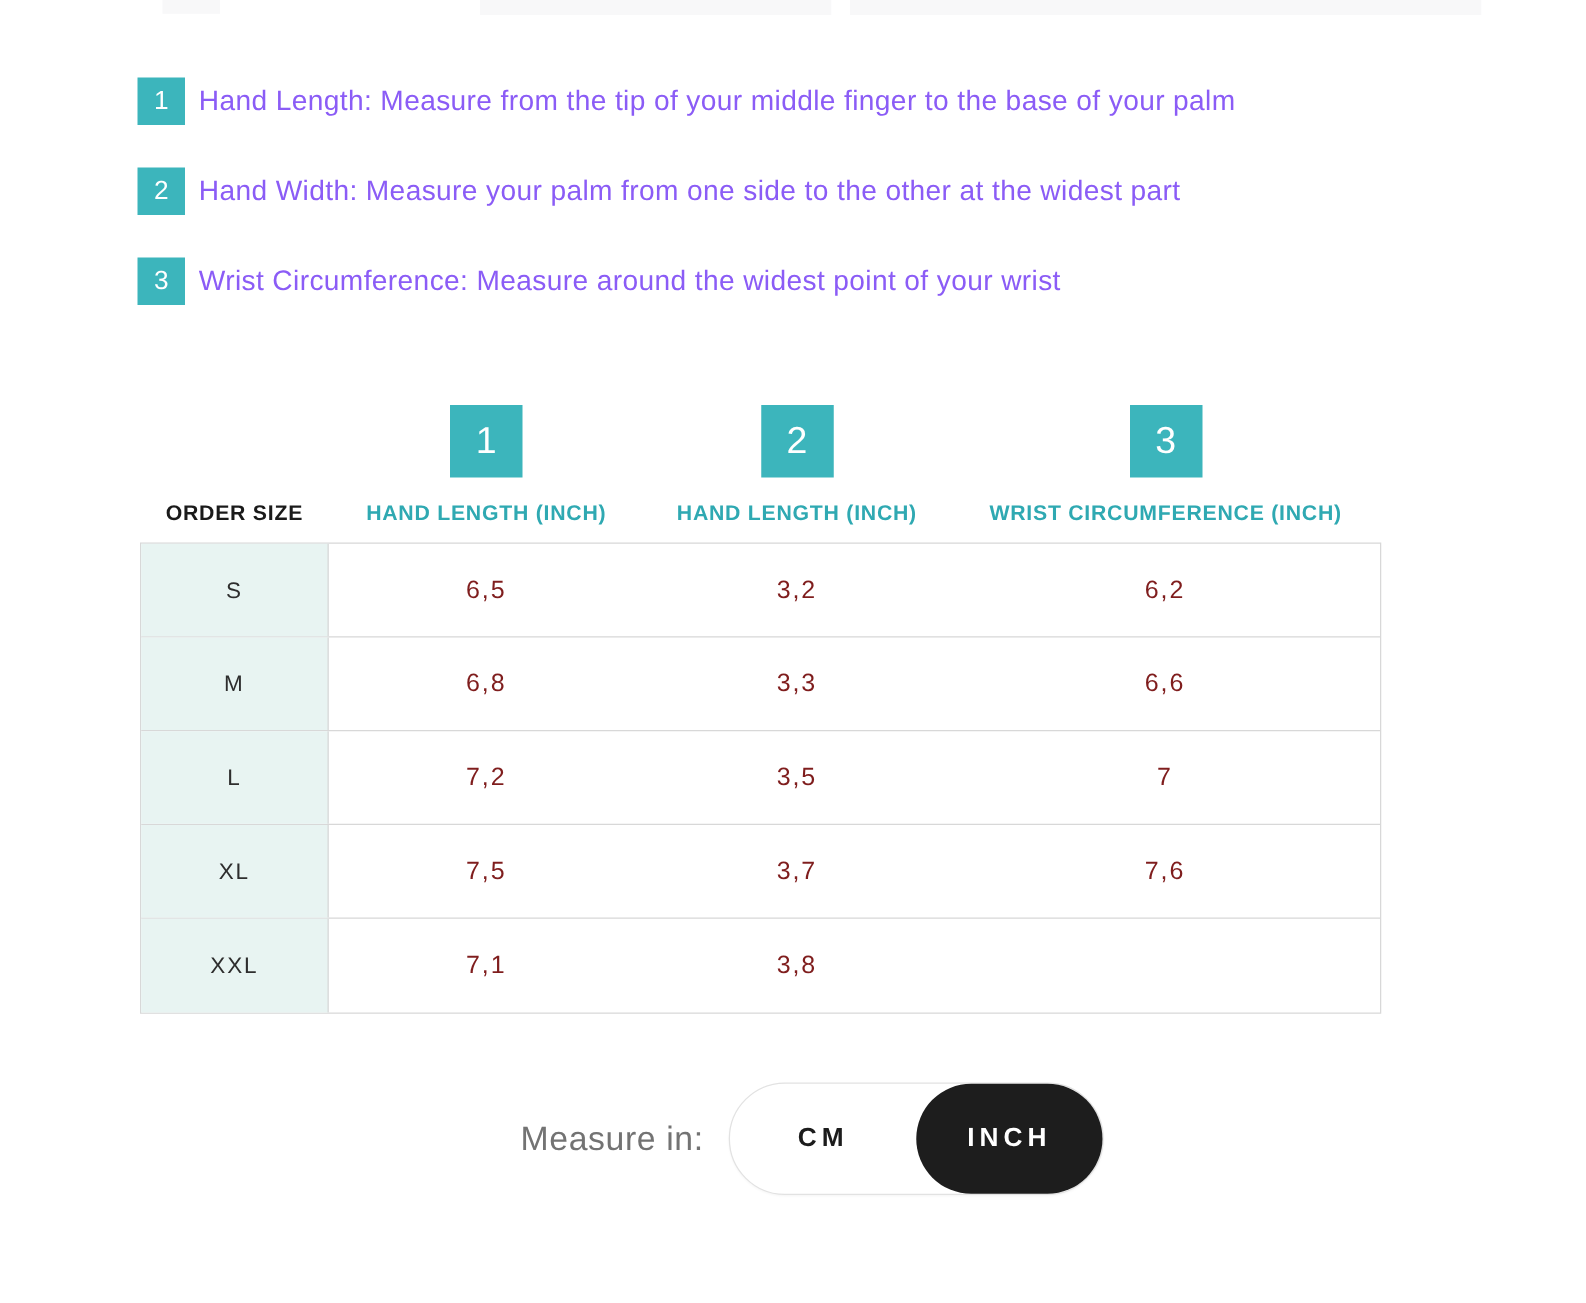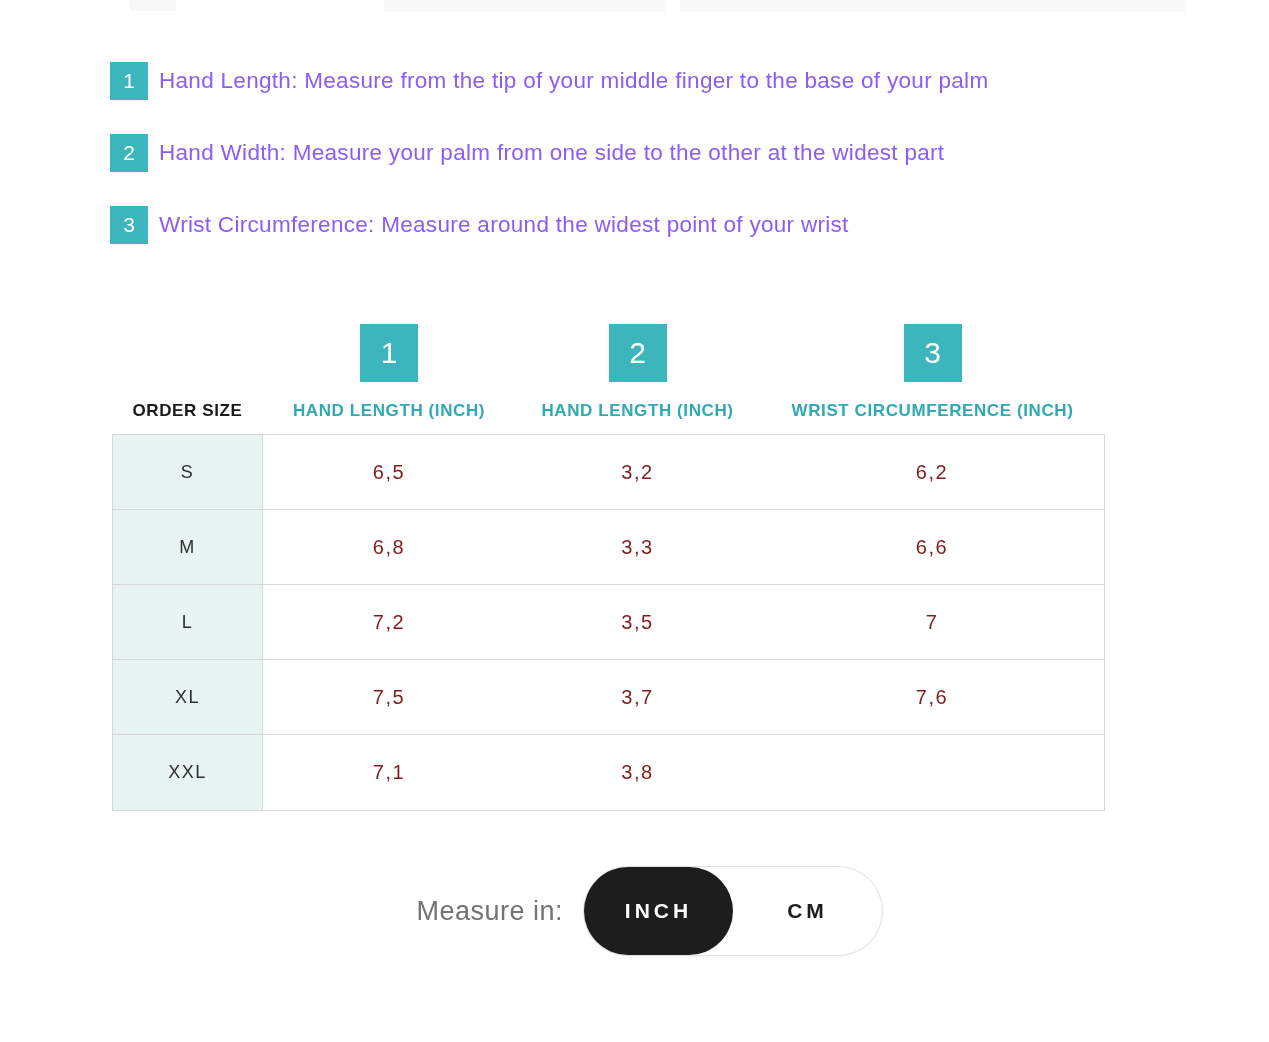--- a/index.html
+++ b/index.html
@@ -245,16 +245,16 @@
       <div class="cell size-name">XXL</div>
       <div class="cell">7,1</div>
       <div class="cell">3,8</div>
     </div>
   </div>
 </div>
 
 <div class="toggle-area">
   <div class="measure-label">Measure in:</div>
   <div class="unit-toggle">
+    <div class="unit-option">CM</div>
     <div class="unit-option selected">INCH</div>
-    <div class="unit-option">CM</div>
   </div>
 </div>
 
 </body></html>

